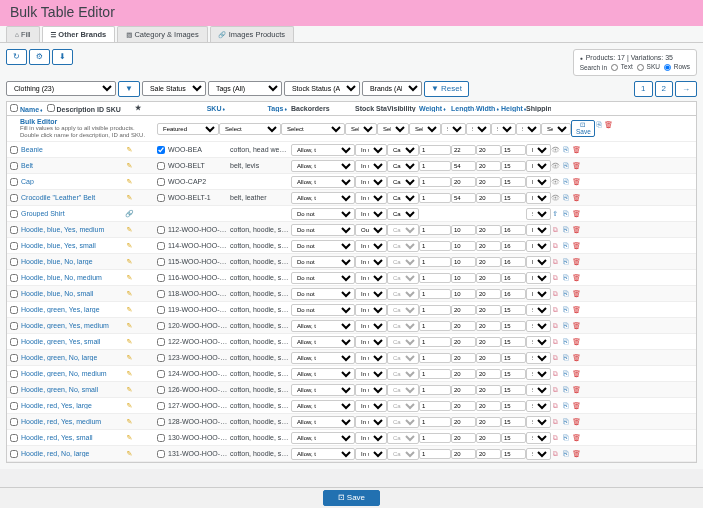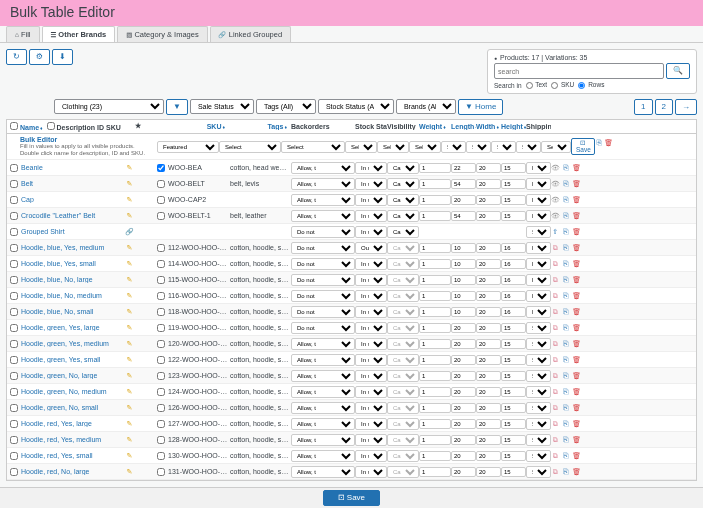--- a/index.html
+++ b/index.html
@@ -17,21 +17,21 @@
 .btn { padding: 3px 6px; border: 1px solid #2271b1; background: #fff; color: #2271b1; border-radius: 2px; font-size: 8px; cursor: pointer; line-height: 1; min-width: 14px; text-align: center; }
 .btn-primary { background: #2271b1; color: #fff; }
 .search-box-wrap { border: 1px solid #ccc; border-radius: 3px; padding: 4px 6px; background: #fff; }
 .prod-info { font-size: 7px; color: #3c434a; margin-bottom: 2px; }
 .prod-info::before { content: "●"; margin-right: 3px; font-size: 5px; vertical-align: middle; }
 .search-row { display: flex; gap: 2px; }
 .search-input { width: 170px; padding: 2px 3px; border: 1px solid #8c8f94; border-radius: 2px; font-size: 7px; }
 .search-opts { font-size: 6.5px; margin-top: 2px; display: flex; gap: 4px; align-items: center; }
 .search-opts input[type=radio] { width: 7px; height: 7px; margin: 0 1px 0 0; vertical-align: middle; }
 
-.filter-row { display: flex; gap: 2px; align-items: center; margin-bottom: 4px; margin-left: 48px; }
+.filter-row { display: flex; gap: 2px; align-items: center; margin-bottom: 4px; }
 .filter-select { padding: 2px 3px; border: 1px solid #8c8f94; border-radius: 2px; font-size: 7px; background: #fff; }
 .pagination { margin-left: auto; display: flex; gap: 2px; }
 
 .grid { border: 1px solid #ccc; background: #fff; }
 .grid-header, .grid-row { display: grid; grid-template-columns: 10px 105px 10px 22px 10px 62px 62px 64px 32px 32px 32px 25px 25px 25px 25px 30px 42px; align-items: center; }
 .grid-header { border-bottom: 1px solid #ccc; padding: 2px 3px; font-size: 7px; font-weight: 600; }
 .grid-header .h { color: #2271b1; cursor: pointer; white-space: nowrap; overflow: hidden; }
 .grid-header .h-plain { color: #3c434a; font-weight: 600; white-space: nowrap; overflow: hidden; }
 .sort { font-size: 5px; margin-left: 1px; }
 
@@ -61,54 +61,50 @@
 </style>
 </head>
 <body>
 
 <div class="title-bar">Bulk Table Editor</div>
 
 <div class="tabs" id="tab-bar">
     <div class="tab"><span class="tab-icon">⌂</span><span>Fill</span></div>
     <div class="tab active"><span class="tab-icon">☰</span><span>Other Brands</span></div>
     <div class="tab"><span class="tab-icon">▧</span><span>Category &amp; Images</span></div>
-    <div class="tab"><span class="tab-icon">🔗</span><span>Linked Grouped</span></div>
+    <div class="tab"><span class="tab-icon">🔗</span><span>Images Products</span></div>
   </div>
 
 <div class="main">
 
   <div class="toolbar-row">
     <div class="toolbar-left">
       <button class="btn">↻</button>
       <button class="btn">⚙</button>
       <button class="btn">⬇</button>
     </div>
     <div class="search-box-wrap">
       <div class="prod-info">Products: 17 | Variations: 35</div>
-      <div class="search-row">
-        <input class="search-input" placeholder="search" style="">
-        <button class="btn">🔍</button>
-      </div>
       <div class="search-opts">
         <span>Search in</span>
         <label><input type="radio" name="so" style=""> <span>Text</span></label>
         <label><input type="radio" name="so" style=""> <span>SKU</span></label>
         <label><input type="radio" name="so" checked="" style=""> <span>Rows</span></label>
       </div>
     </div>
   </div>
 
   <div class="filter-row">
     <select class="filter-select" style="width:110px"><option>Clothing  (23)</option></select>
     <button class="btn">▼</button>
     <select class="filter-select" style="width:64px"><option>Sale Status ( All )</option></select>
-    <select class="filter-select" style="width:60px"><option>Tags (All)</option></select>
+    <select class="filter-select" style="width:74px"><option>Tags (All)</option></select>
     <select class="filter-select" style="width:76px"><option>Stock Status (All)</option></select>
     <select class="filter-select" style="width:60px"><option>Brands (All)</option></select>
-    <button class="btn">▼ Home</button>
+    <button class="btn">▼ Reset</button>
     <div class="pagination">
       <button class="btn">1</button>
       <button class="btn">2</button>
       <button class="btn">→</button>
     </div>
   </div>
 
   <div class="grid">
     <div class="grid-header">
       <input type="checkbox" class="chk" style="">

